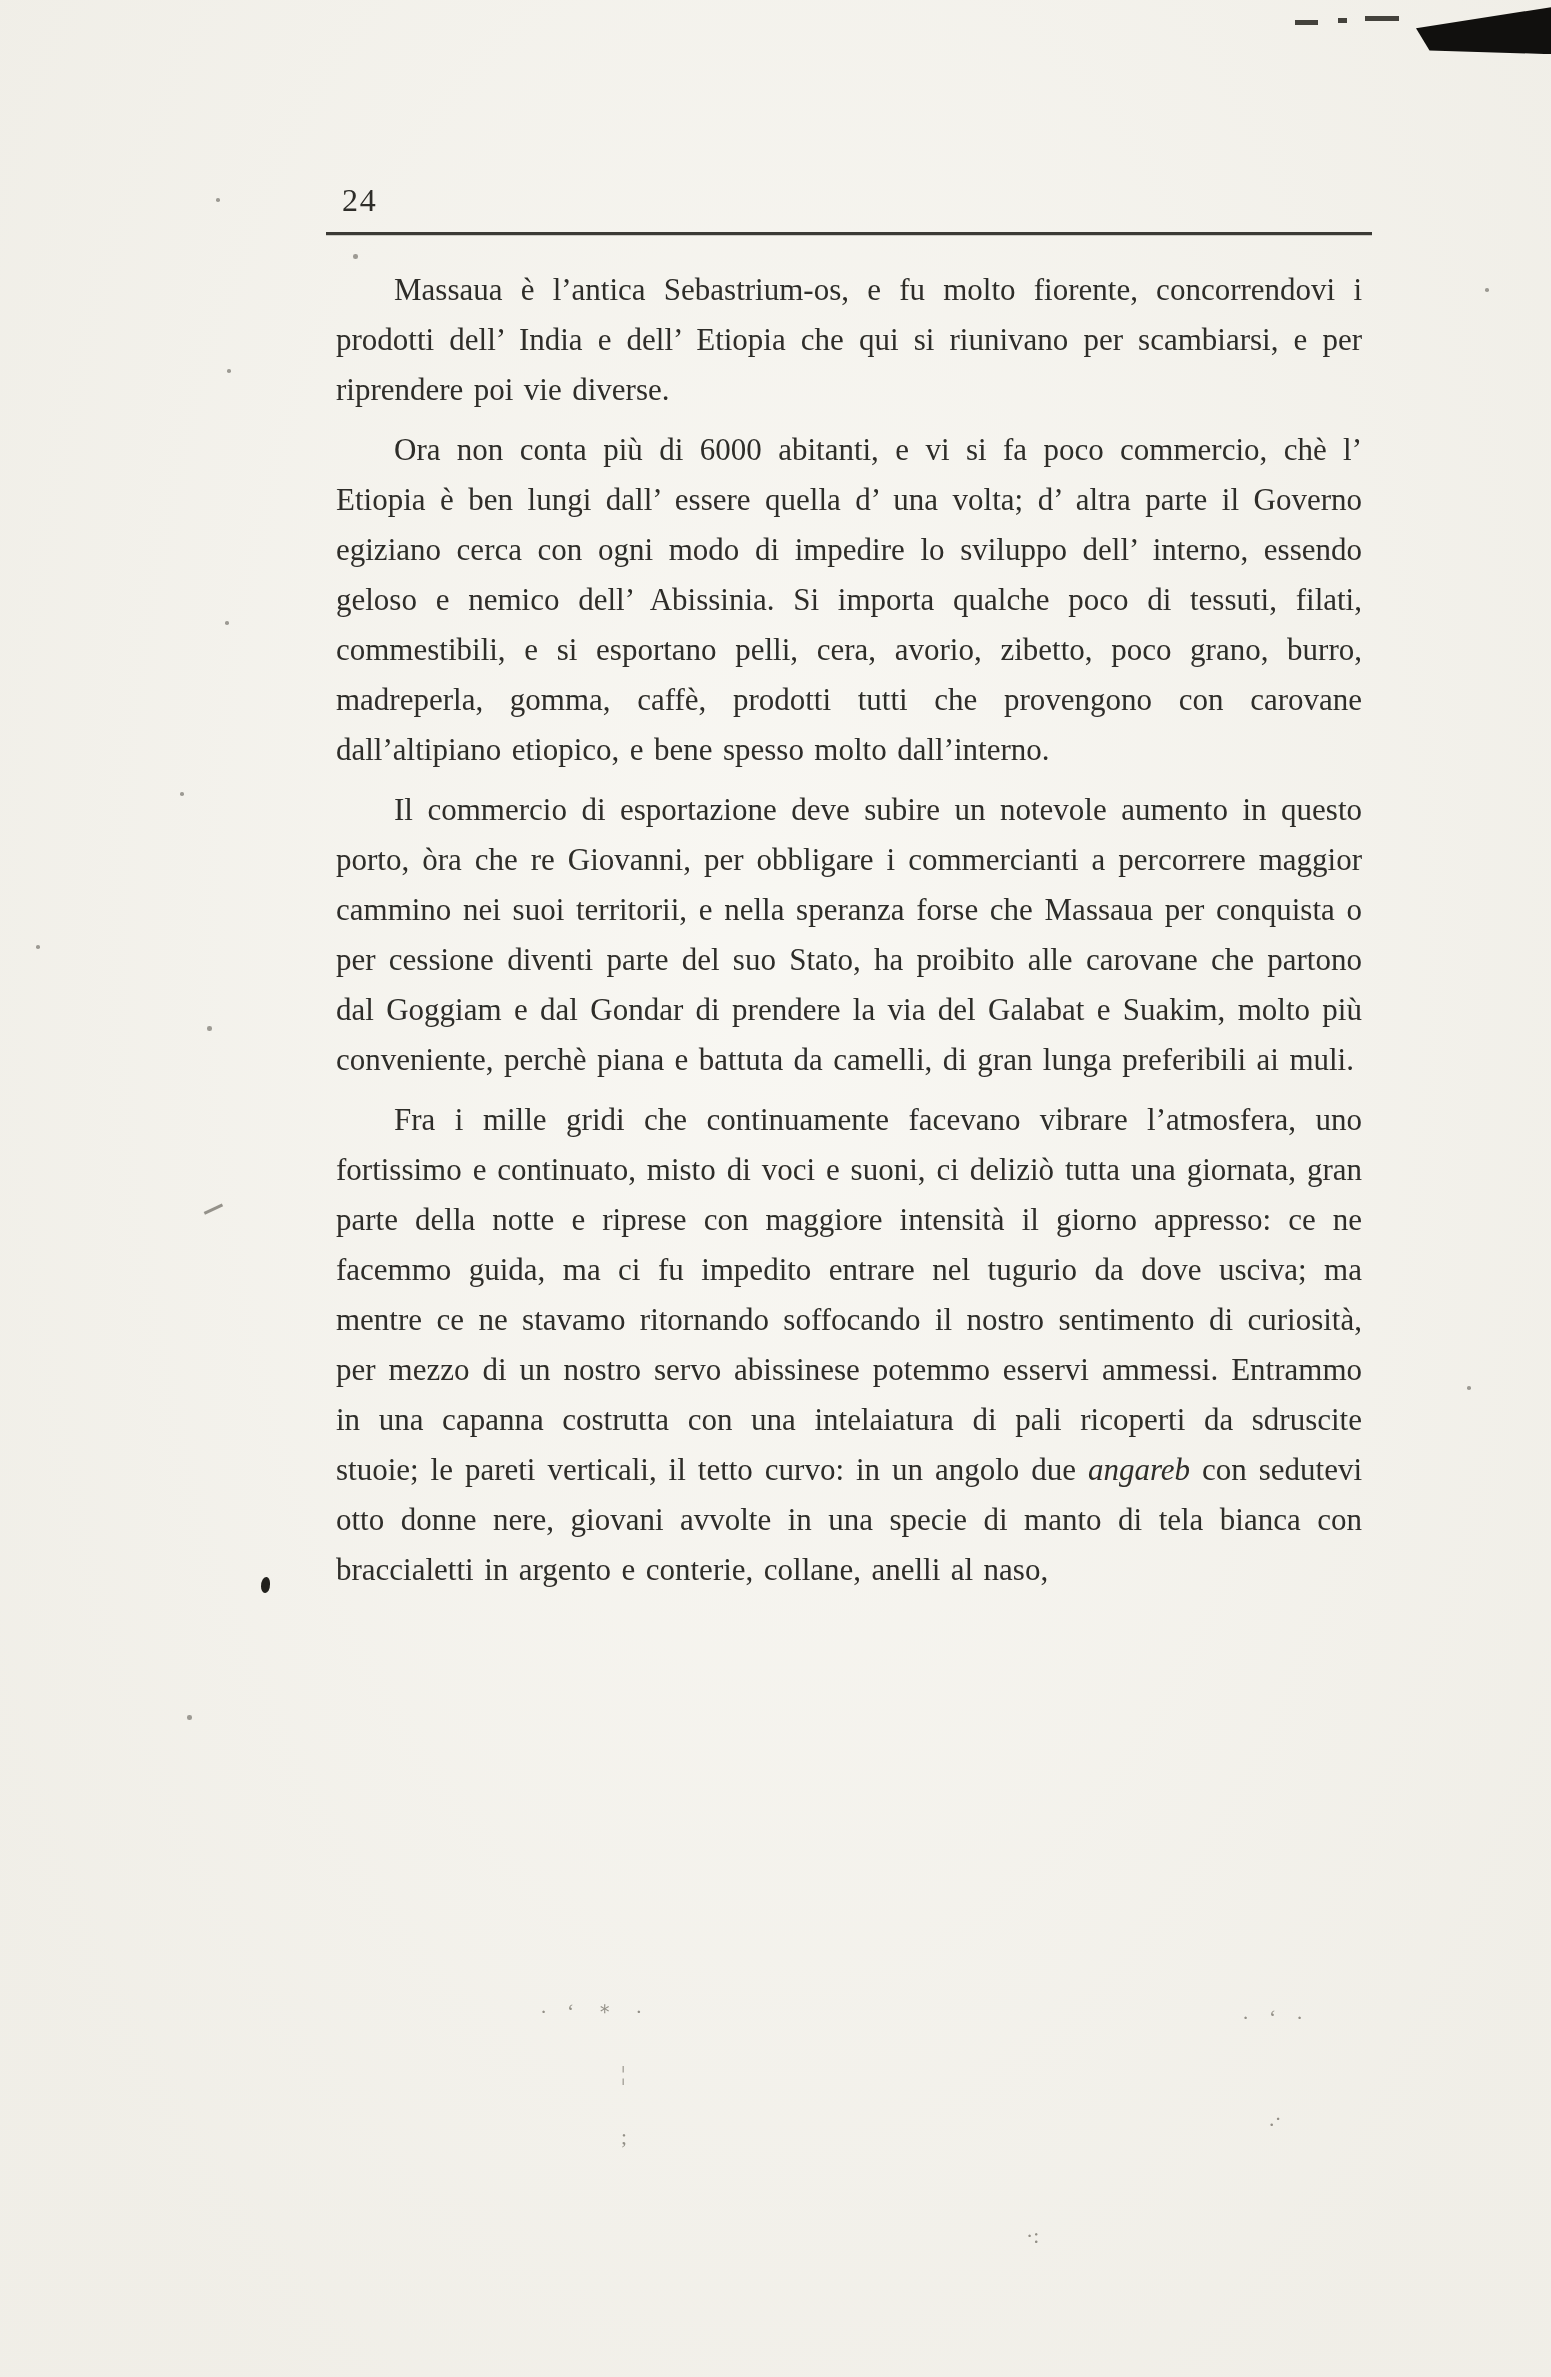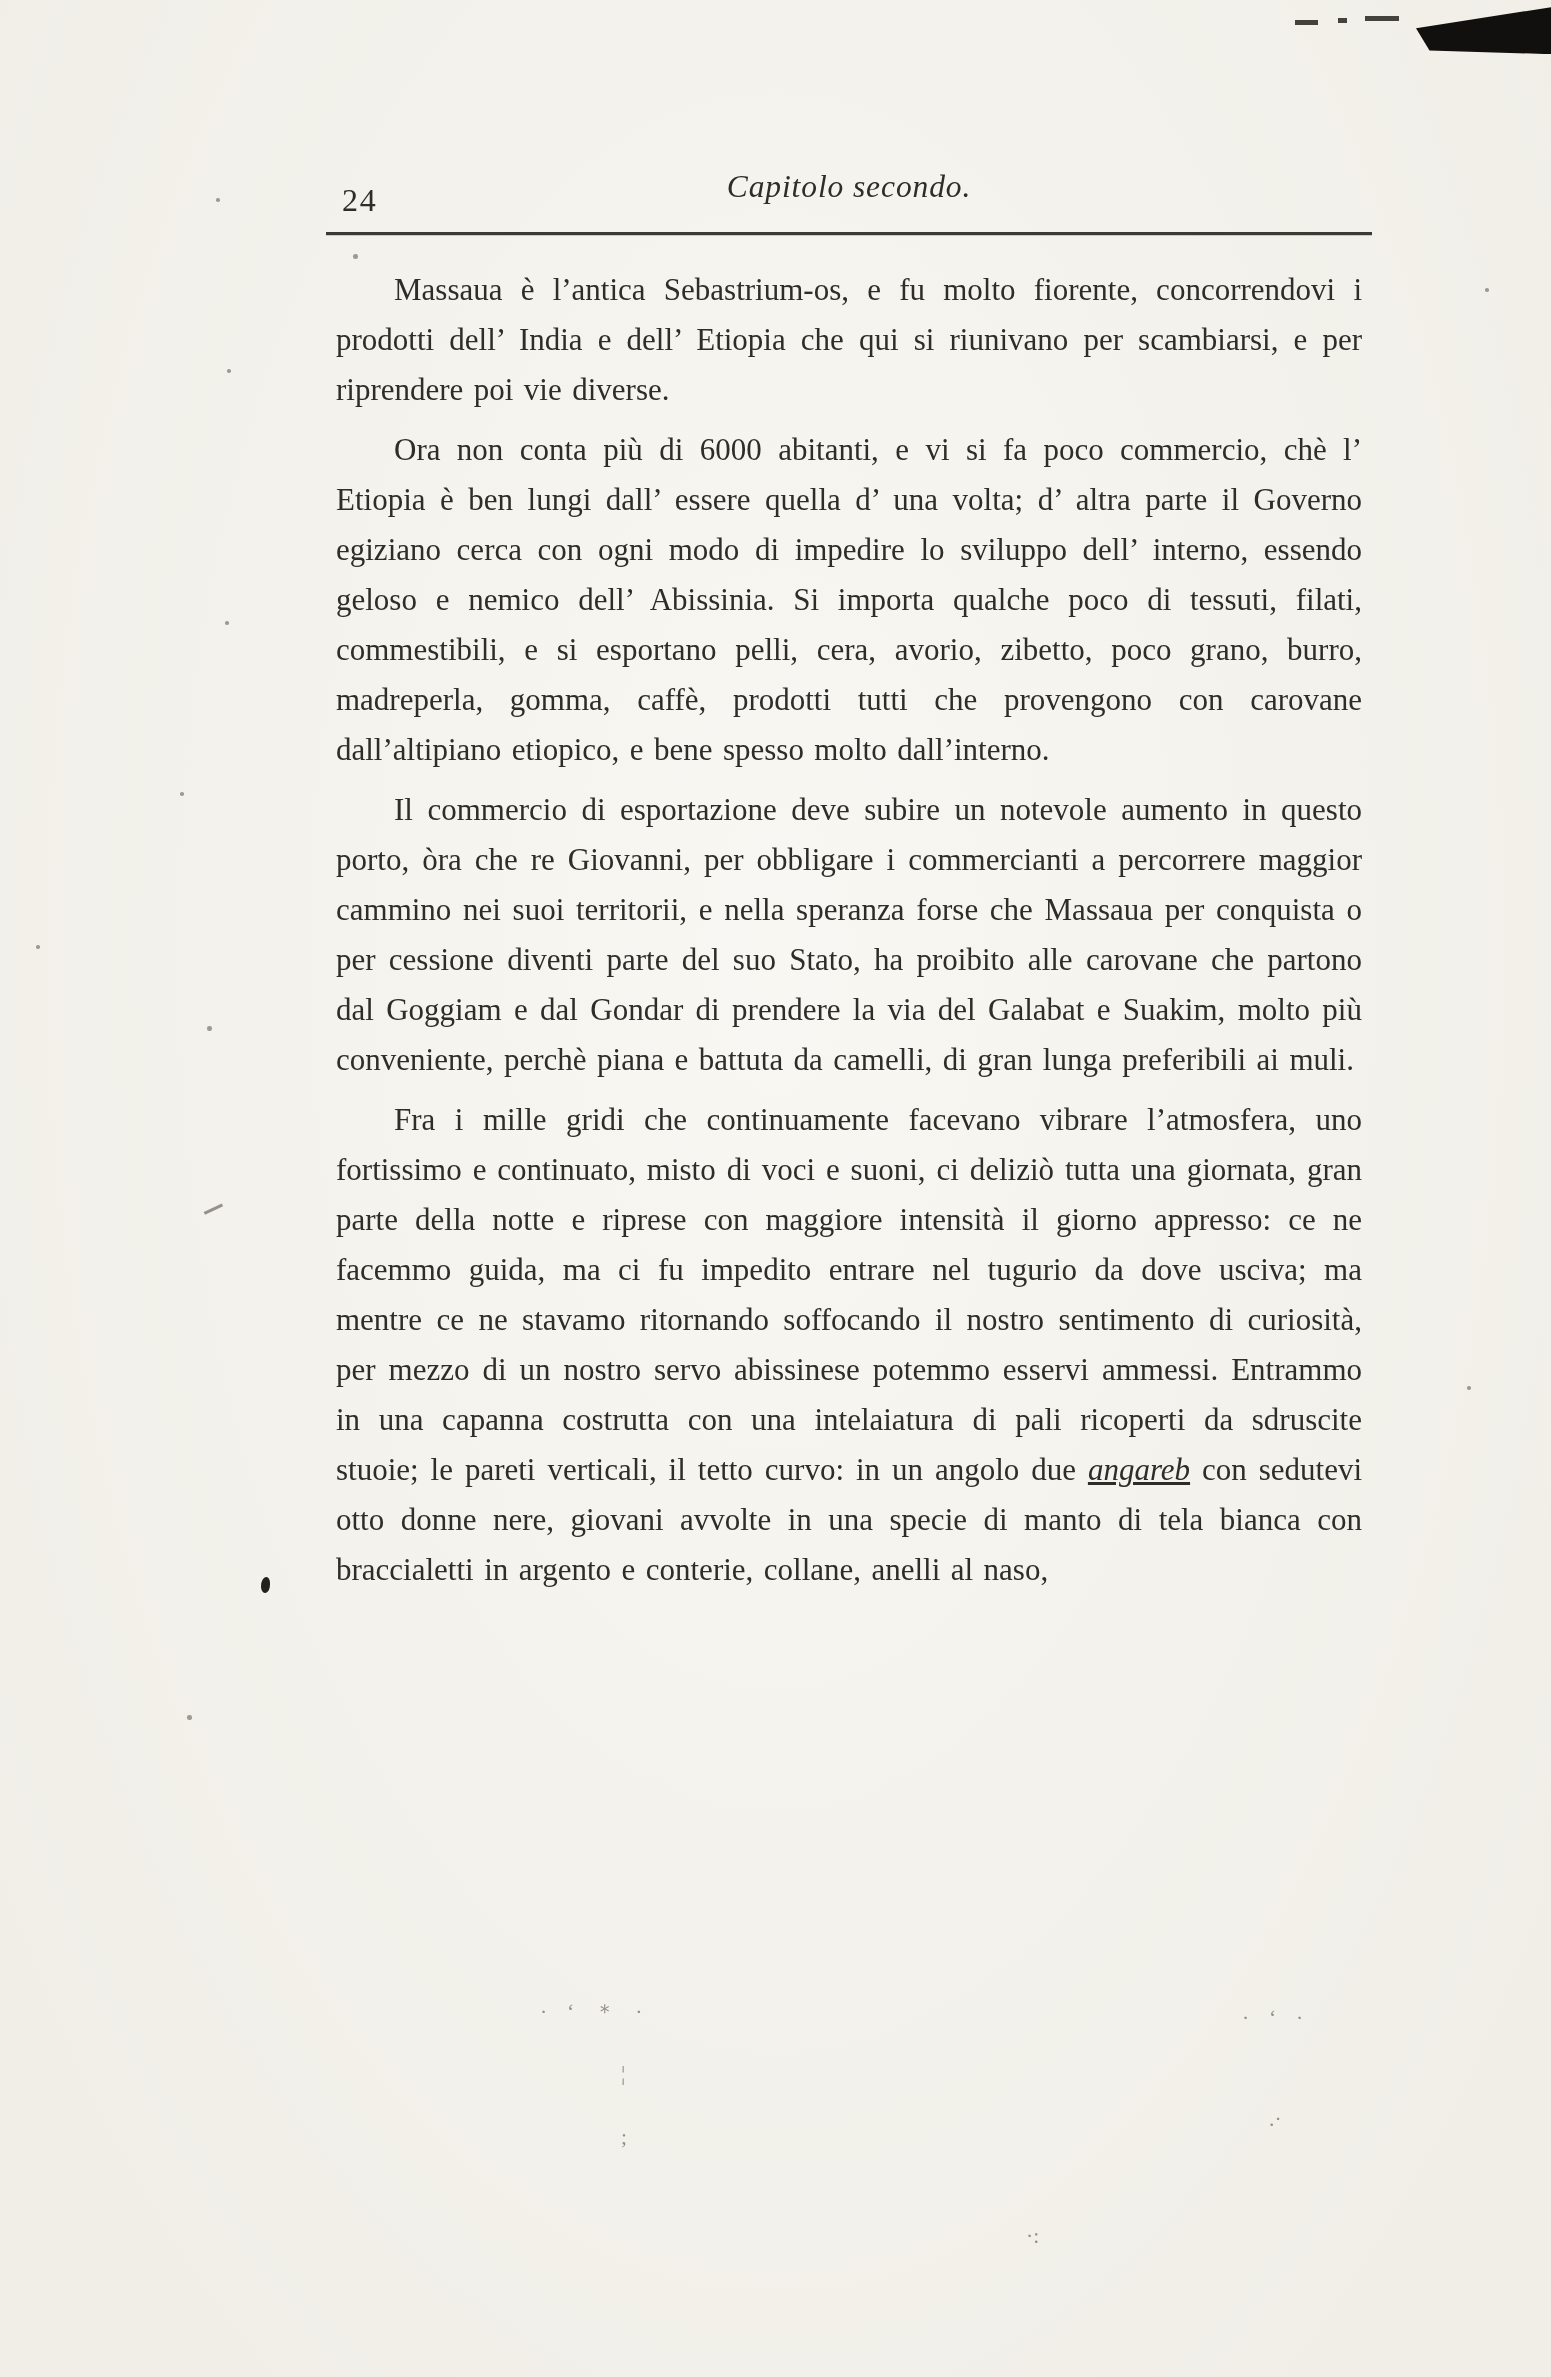--- a/index.html
+++ b/index.html
@@ -62,21 +62,20 @@
     line-height: 50px;
     text-align: justify;
     word-spacing: 2.7px;
   }
   .text-block p {
     margin: 10px;
     text-indent: 58px;
   }
   .italic {
     font-style: italic;
-    text-decoration: underline;
   }
   
   .artifact-corner {
     position: absolute;
     right: 0;
     top: 7.2px;
     width: 135px;
     height: 47px;
     background: #11100e;
     clip-path: polygon(0 45%, 100% 0, 100% 100%, 10% 92%);
@@ -141,21 +140,20 @@
   <span class="smudge" style="left:540px; top:1997px;">· ‘ ＊ ·</span>
   <span class="smudge" style="left:1242px; top:2006px;">· ‘ ·</span>
   <span class="smudge" style="left:621px; top:2061px; letter-spacing:0;">¦</span>
   <span class="smudge" style="left:621px; top:2125px; letter-spacing:0;">;</span>
   <span class="smudge" style="left:1269px; top:2107px; letter-spacing:0;">.·</span>
   <span class="smudge" style="left:1026px; top:2224px; letter-spacing:0;">·:</span>
 
   <div class="page">
     <div class="header">
       <span class="pagenum">24</span>
-      <span class="chapter">Capitolo secondo.</span>
     </div>
     <div class="rule" style="background: rgb(59, 58, 53);"></div>
     <div class="text-block">
         <p><span>Massaua è l’antica Sebastrium-os, e fu molto fiorente, concorrendovi i prodotti dell’ India e dell’ Etiopia che qui si riunivano per scambiarsi, e per riprendere poi vie diverse.</span></p>
         <p><span>Ora non conta più di 6000 abitanti, e vi si fa poco commercio, chè l’ Etiopia è ben lungi dall’ essere quella d’ una volta; d’ altra parte il Governo egiziano cerca con ogni modo di impedire lo sviluppo dell’ interno, essendo geloso e nemico dell’ Abissinia. Si importa qualche poco di tessuti, filati, commestibili, e si esportano pelli, cera, avorio, zibetto, poco grano, burro, madreperla, gomma, caffè, prodotti tutti che provengono con carovane dall’altipiano etiopico, e bene spesso molto dall’interno.</span></p>
         <p><span>Il commercio di esportazione deve subire un notevole aumento in questo porto, òra che re Giovanni, per obbligare i commercianti a percorrere maggior cammino nei suoi territorii, e nella speranza forse che Massaua per conquista o per cessione diventi parte del suo Stato, ha proibito alle carovane che partono dal Goggiam e dal Gondar di prendere la via del Galabat e Suakim, molto più conveniente, perchè piana e battuta da camelli, di gran lunga preferibili ai muli.</span></p>
         <p><span>Fra i mille gridi che continuamente facevano vibrare l’atmosfera, uno fortissimo e continuato, misto di voci e suoni, ci deliziò tutta una giornata, gran parte della notte e riprese con maggiore intensità il giorno appresso: ce ne facemmo guida, ma ci fu impedito entrare nel tugurio da dove usciva; ma mentre ce ne stavamo ritornando soffocando il nostro sentimento di curiosità, per mezzo di un nostro servo abissinese potemmo esservi ammessi. Entrammo in una capanna costrutta con una intelaiatura di pali ricoperti da sdruscite stuoie; le pareti verticali, il tetto curvo: in un angolo due </span><span class="italic">angareb</span><span> con sedutevi otto donne nere, giovani avvolte in una specie di manto di tela bianca con braccialetti in argento e conterie, collane, anelli al naso,</span></p>
       </div>
   </div>
 

